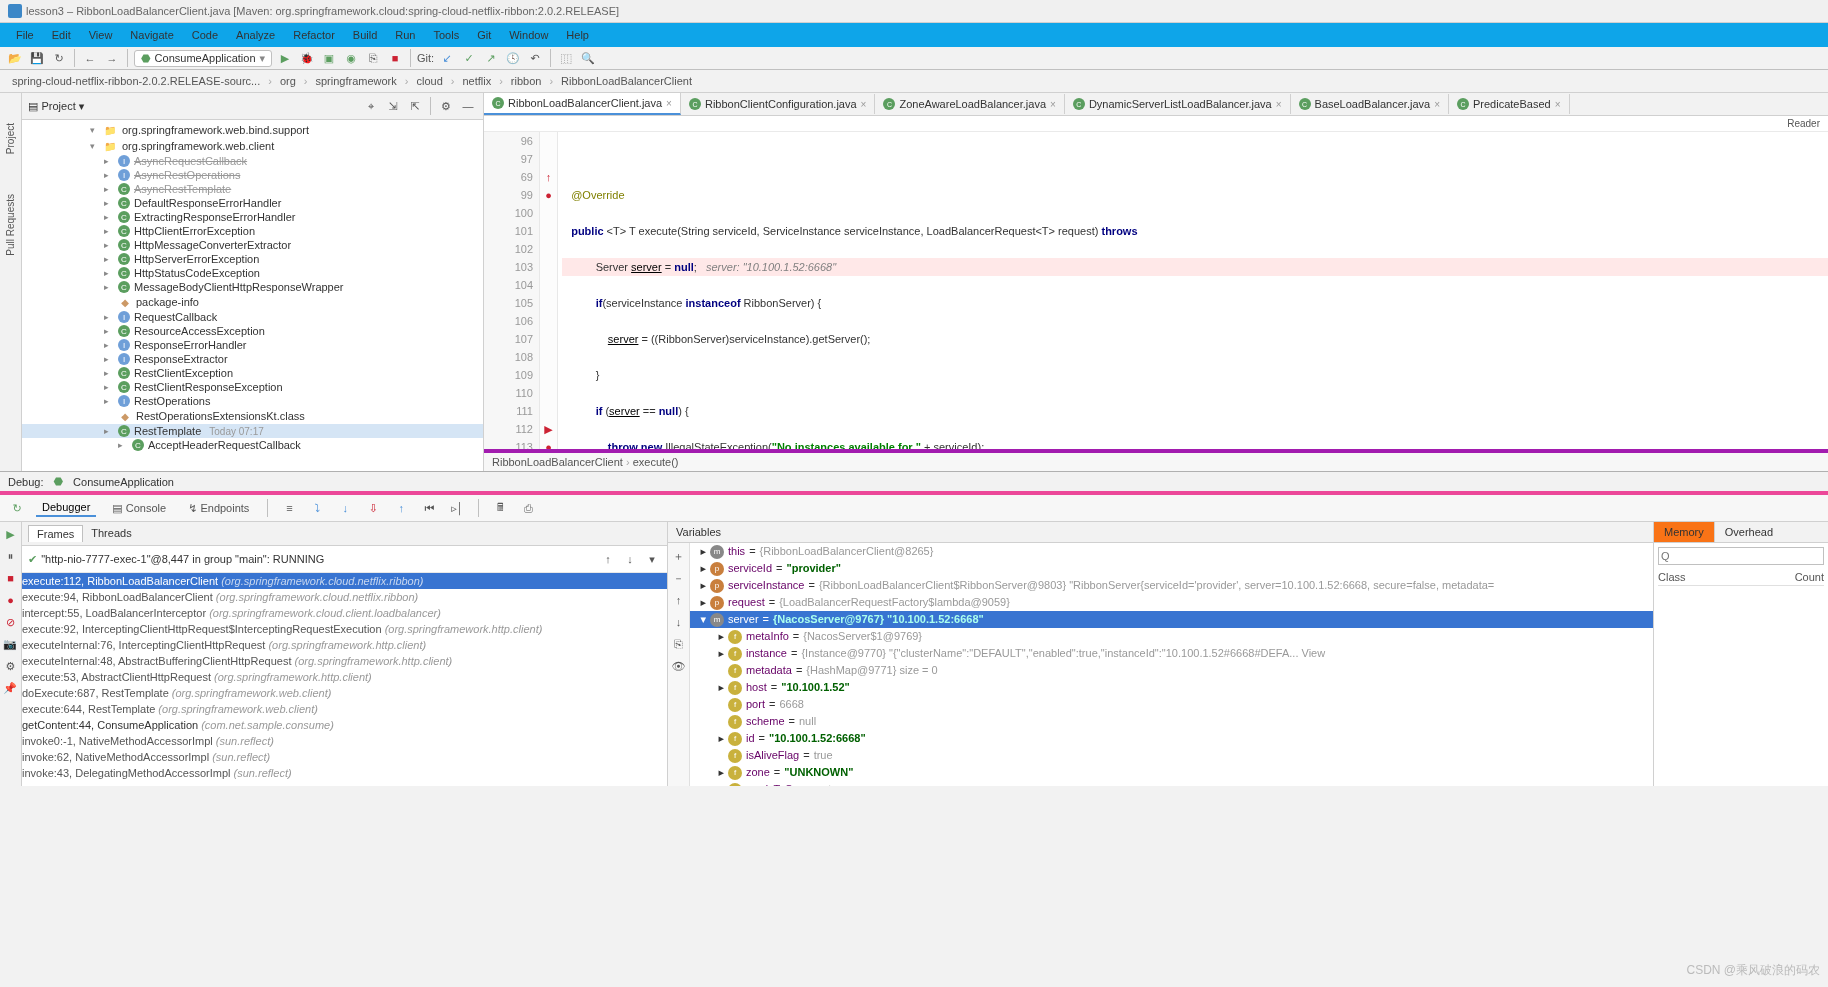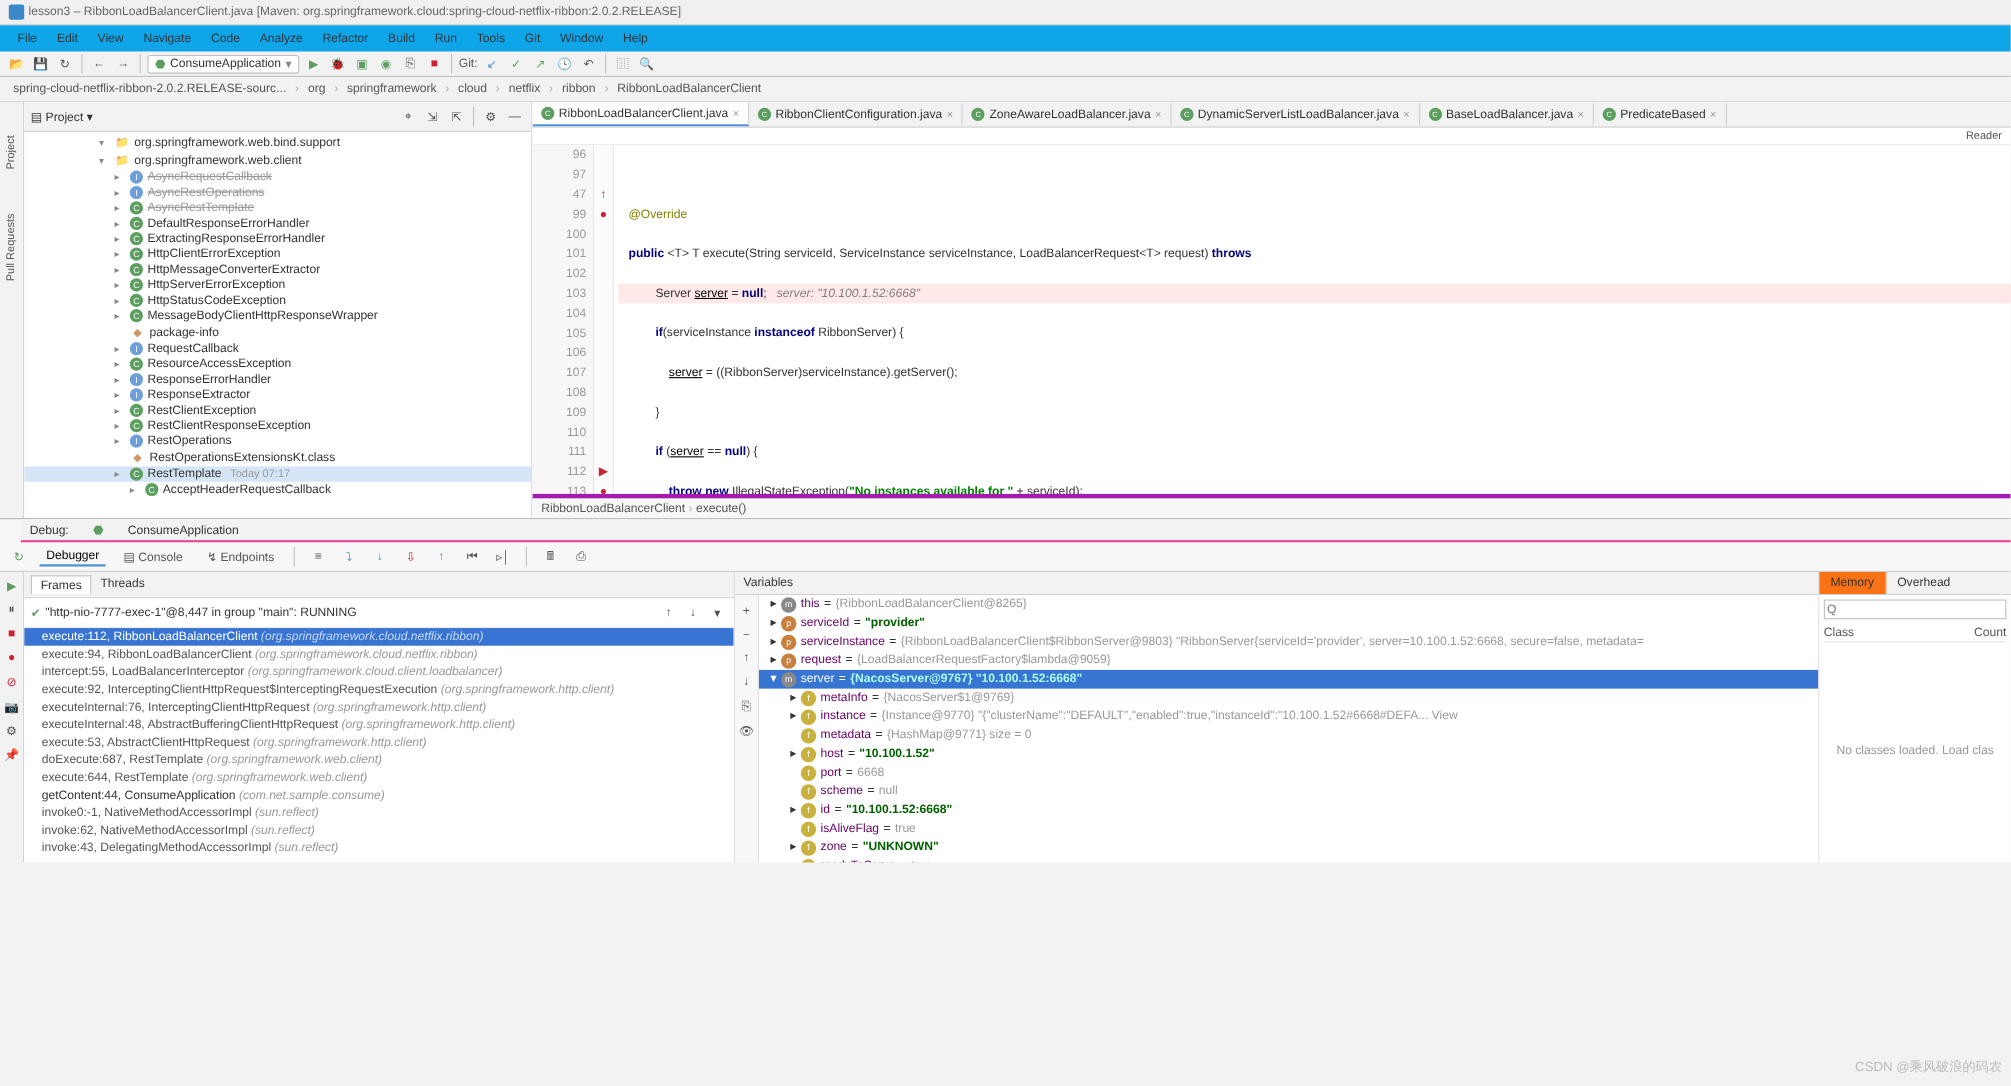--- a/index.html
+++ b/index.html
@@ -46,34 +46,34 @@
 .gutter-marks .bp { color:#c23; }
 .code-body { flex:1; overflow:auto; line-height:18px; white-space:pre; padding-left:4px;}
 .kw { color:#000080; font-weight:bold;}
 .ann { color:#808000; }
 .str { color:#008000; font-weight:bold;}
 .cmt { color:#808080; font-style:italic;}
 .err-line { background:#ffe8e8;}
 .link { text-decoration:underline; color:#000;}
 .code-crumbs { background:#f7f7f7; border-top:4px solid #a21caf; padding:3px 8px; color:#555;}
 .debug-panel { border-top:1px solid #b0b0b0; background:#f7f7f7;}
-.dp-header { display:flex; align-items:center; gap:22px; padding:3px 8px; border-bottom:2px solid #ec4899; background:#f2f2f2;margin-left:19px;}
+.dp-header { display:flex; align-items:center; gap:10px; padding:3px 8px; border-bottom:4px solid #ec4899; background:#f2f2f2;}
 .dp-tabs { display:flex; gap:10px; padding:4px 8px; border-bottom:1px solid #d0d0d0; align-items:center;}
 .dp-tab { padding:2px 6px; cursor:pointer; color:#555;}
 .dp-tab.active { border-bottom:2px solid #4a90d9; color:#000;}
 .dp-body { display:flex; height:264px;}
 .dp-left-strip { width:22px; background:#f2f2f2; border-right:1px solid #d0d0d0; display:flex; flex-direction:column; align-items:center; padding:4px 0; gap:6px;}
 .dp-left-strip .bt { width:16px; height:16px; cursor:pointer; display:flex; align-items:center; justify-content:center; color:#555;}
 .frames-col { width:646px; border-right:1px solid #d0d0d0; display:flex; flex-direction:column;}
 .ft-hdr { display:flex; padding:3px 6px; background:#f2f2f2; border-bottom:1px solid #d0d0d0;}
 .ft-hdr span { padding:2px 8px;}
 .ft-hdr span.act { background:#fff; border:1px solid #c0c0c0; border-bottom:none;}
 .thread-row { padding:4px 6px; background:#fff; border-bottom:1px solid #e8e8e8; display:flex; align-items:center; gap:4px;}
 .frame-list { overflow:auto; flex:1; background:#fff;}
-.frame { padding:2px 16px; color:#555; cursor:pointer;}
+.frame { padding:2px 0; color:#555; cursor:pointer;}
 .frame.sel { background:#3874d1; color:#fff;}
 .frame .pkg { color:#999; font-style:italic;}
 .frame.sel .pkg { color:#c7d7f0;}
 .vars-col { flex:1; display:flex; flex-direction:column; border-right:1px solid #d0d0d0;}
 .vars-hdr { padding:4px 8px; background:#f2f2f2; border-bottom:1px solid #d0d0d0;}
 .vars-body { flex:1; overflow:auto; background:#fff; line-height:17px;}
 .var-row { display:flex; align-items:center; gap:4px; padding:0 4px; white-space:nowrap;}
 .var-row.sel { background:#3874d1; color:#fff;}
 .vicon { width:14px; height:14px; border-radius:50%; display:inline-flex; align-items:center; justify-content:center; font-size:8px; color:#fff;}
 .vi-p { background:#c97f3d;}
@@ -353,21 +353,21 @@
           <span class="cls-ico">C</span>
           <span>PredicateBased</span>
           <span class="x">×</span>
         </div>
       </div>
     <div class="reader">Reader</div>
     <div class="code">
       <div class="gutter" id="gutter">
           <div>96</div>
           <div>97</div>
-          <div>47</div>
+          <div>69</div>
           <div>99</div>
           <div>100</div>
           <div>101</div>
           <div>102</div>
           <div>103</div>
           <div>104</div>
           <div>105</div>
           <div>106</div>
           <div>107</div>
           <div>108</div>
@@ -619,19 +619,18 @@
       <div class="mem-hdr">
         <span class="act">Memory</span>
         <span>Overhead</span>
       </div>
       <div class="mem-body">
         <input style="border: 1px solid rgb(192, 192, 192); padding: 2px; margin-bottom: 4px;" placeholder="Q">
         <div style="display:flex;border-bottom:1px solid #e0e0e0;color:#555;padding:2px 0">
           <span style="flex:1">Class</span>
           <span>Count</span>
         </div>
-        <div style="flex:1;display:flex;align-items:center;justify-content:center;color:#999;text-align:center;padding:20px 0">No classes loaded. Load clas</div>
       </div>
     </div>
   </div>
 </div>
 
 <div class="watermark">CSDN @乘风破浪的码农</div>
 
 </body></html>

